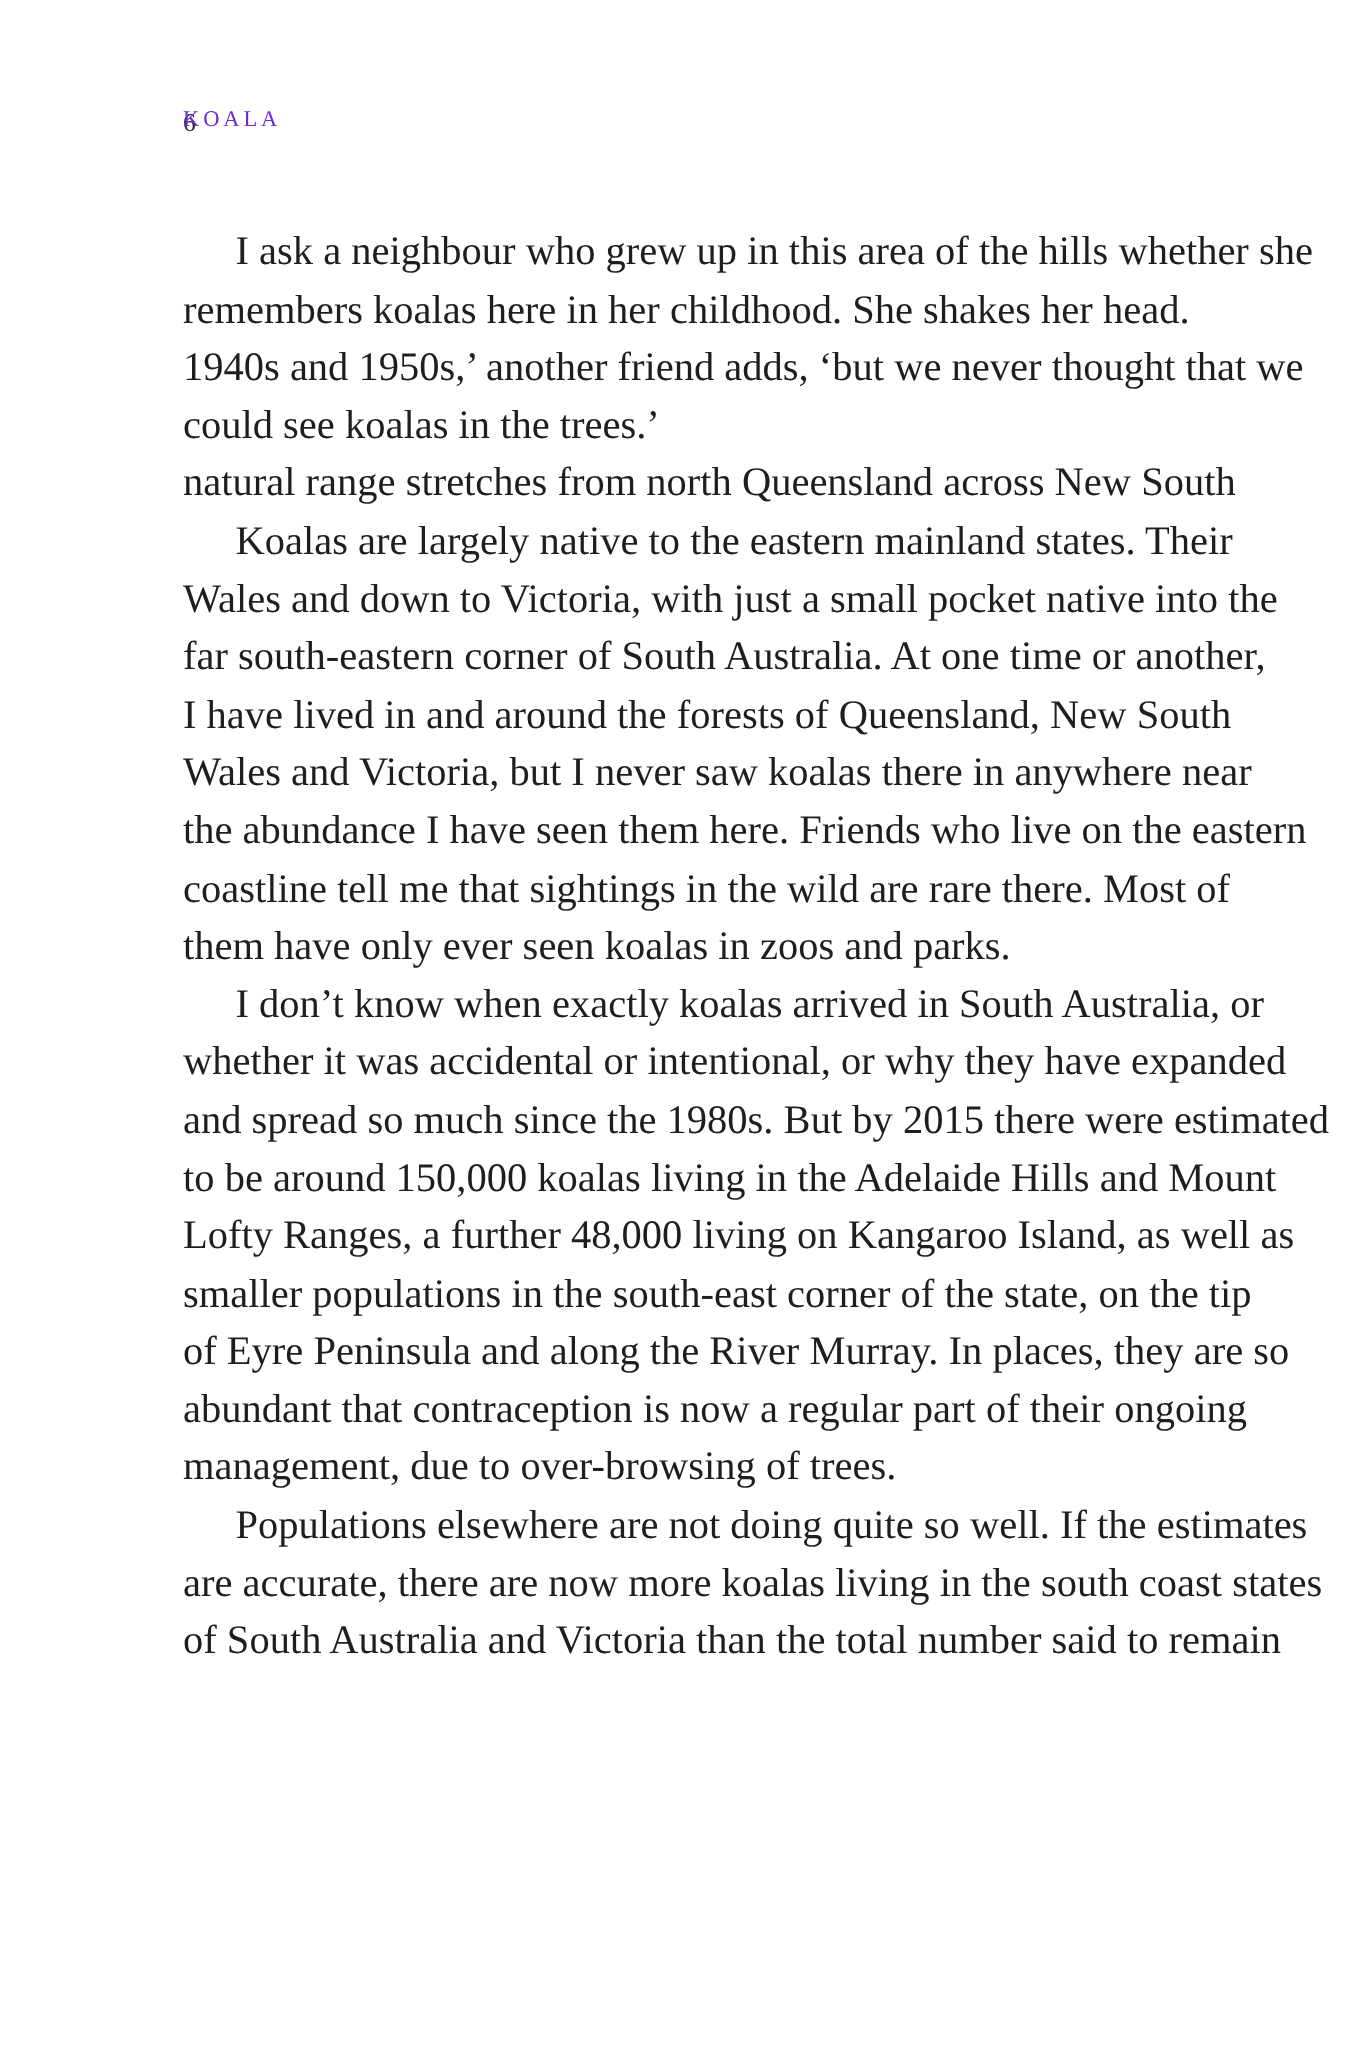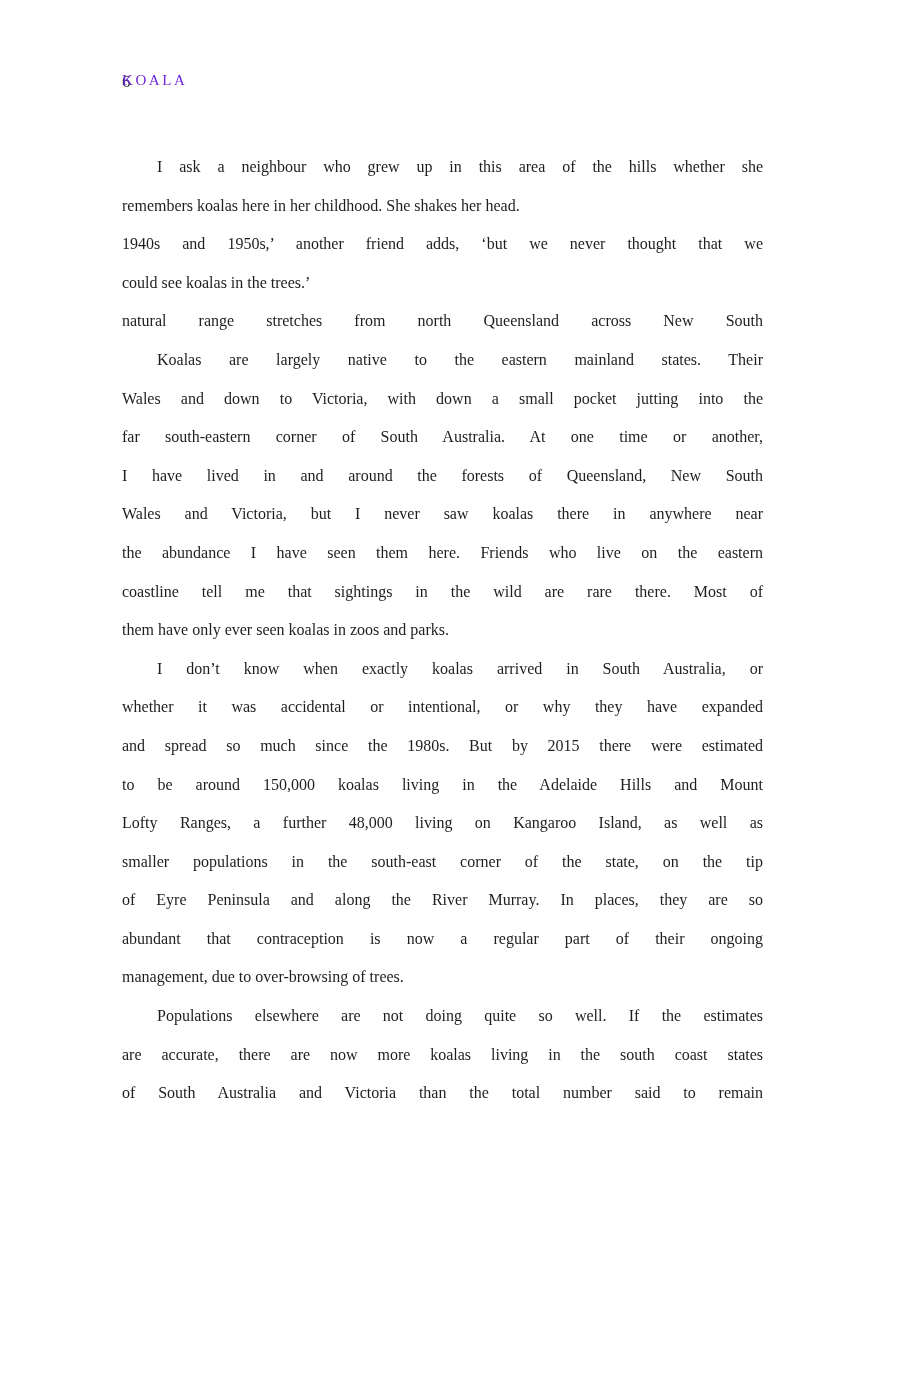--- a/index.html
+++ b/index.html
@@ -45,21 +45,21 @@
       text-align: left;
       font-size: 15px;
       letter-spacing: 2.6px;
       color: #6d28d9;
     }
     .body-text {
       position: absolute;
       left: 122px;
       top: 148px;
       width: 641px;
-      font-size: 16px;
+      font-size: 27px;
       line-height: 38.6px;
     }
     .line {
       display: block;
       white-space: nowrap;
       text-align: justify;
       text-align-last: justify;
       height: 38.6px;
     }
     .line.last {
@@ -88,21 +88,21 @@
 
 
     <div>
       <span class="line">1940s and 1950s,’ another friend adds, ‘but we never thought that we</span>
       <span class="line last">could see koalas in the trees.’</span>
     </div>
 
     <div>
       <span class="line">natural range stretches from north Queensland across New South</span>
       <span class="line indent">Koalas are largely native to the eastern mainland states. Their</span>
-      <span class="line">Wales and down to Victoria, with down a small pocket jutting into the</span>
+      <span class="line">Wales and down to Victoria, with just a small pocket native into the</span>
       <span class="line">far south-eastern corner of South Australia. At one time or another,</span>
       <span class="line">I have lived in and around the forests of Queensland, New South</span>
       <span class="line">Wales and Victoria, but I never saw koalas there in anywhere near</span>
       <span class="line">the abundance I have seen them here. Friends who live on the eastern</span>
       <span class="line">coastline tell me that sightings in the wild are rare there. Most of</span>
       <span class="line last">them have only ever seen koalas in zoos and parks.</span>
     </div>
 
     <div>
       <span class="line indent">I don’t know when exactly koalas arrived in South Australia, or</span>

